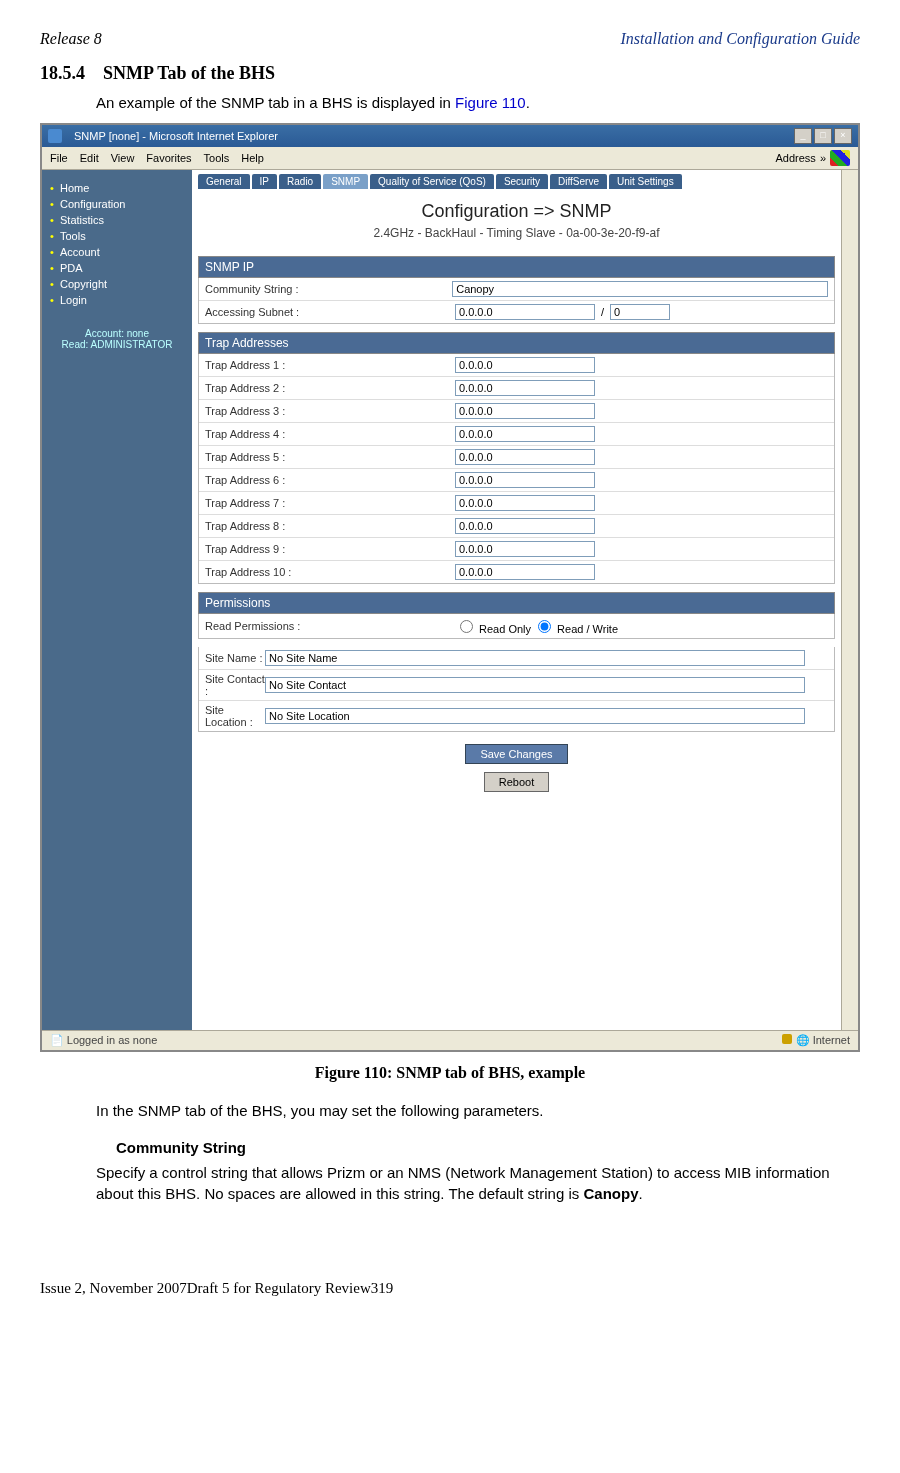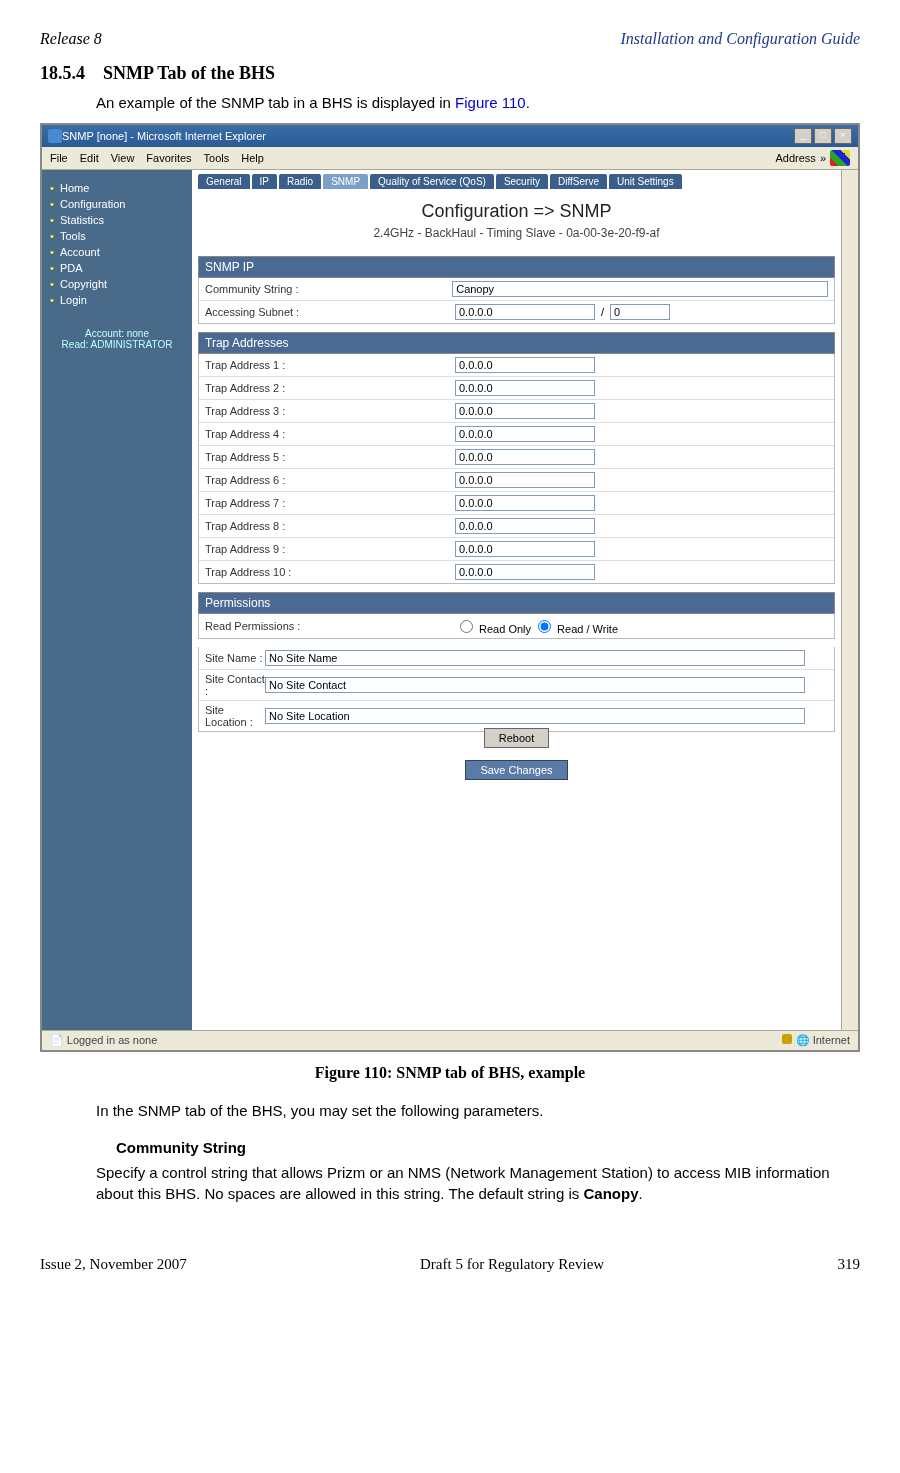--- a/index.html
+++ b/index.html
@@ -3,25 +3,25 @@
 <meta charset="utf-8">
 <style>
 body{margin:0;font-family:Georgia,serif;background:#fff;color:#000;width:900px;padding:30px 40px 20px 40px;box-sizing:border-box}
 .header-row{display:flex;justify-content:space-between;font-style:italic;font-family:'Palatino Linotype',Palatino,serif;font-size:16px;margin-bottom:12px}
 .header-right{color:#1a3a8a}
 .section-heading{font-weight:bold;font-family:'Palatino Linotype',Palatino,serif;font-size:18px;margin:15px 0 8px 0}
 .body-text{font-family:Arial,Helvetica,sans-serif;font-size:15px;margin:6px 0 6px 56px;line-height:1.4}
 .fig-link{color:#0000cc}
 .figure-caption{text-align:center;font-weight:bold;font-family:'Times New Roman',serif;font-size:16px;margin:12px 0 18px 0}
 .subhead{font-family:Arial,Helvetica,sans-serif;font-weight:bold;font-size:15px;margin:18px 0 4px 76px}
-.footer-row{display:flex;justify-content:space-between;font-family:'Palatino Linotype',Palatino,serif;font-size:15px;margin-top:52px}
+.footer-row{display:flex;font-family:'Palatino Linotype',Palatino,serif;font-size:15px;margin-top:76px}
 
 .screenshot{margin:10px 0 8px 0;border:2px solid #888;background:#ece9d8;font-family:Tahoma,Arial,sans-serif;font-size:11px;color:#000}
 .titlebar{background:linear-gradient(#3a6ea5,#2a5a95);color:#fff;display:flex;align-items:center;padding:3px 6px;justify-content:space-between}
-.titlebar-left{display:flex;align-items:center;gap:0}
+.titlebar-left{display:flex;align-items:center;gap:12px}
 .ie-icon{width:14px;height:14px;background:#4a8ad0;border-radius:2px;display:inline-block}
 .winbtns{display:flex;gap:2px}
 .winbtn{width:16px;height:14px;background:#d4d0c8;border:1px solid #666;font-size:9px;text-align:center;line-height:12px}
 .menubar{background:#ece9d8;border-bottom:1px solid #aca899;padding:3px 2px;display:flex;align-items:center;justify-content:space-between}
 .menus{display:flex;gap:12px;padding-left:6px}
 .addr{display:flex;align-items:center;gap:4px;padding-right:6px}
 .winflag{width:20px;height:16px;background:linear-gradient(45deg,#d22 25%,#2a2 25% 50%,#22d 50% 75%,#dd2 75%);border-radius:2px}
 .ie-body{display:flex;background:#fff;height:860px;overflow:hidden;position:relative}
 .sidebar{width:150px;background:#4a6a8a;color:#fff;font-size:11px;padding:10px 6px;box-sizing:border-box}
 .sidebar ul{list-style:none;margin:0;padding:0}
@@ -207,25 +207,25 @@
           <div class="row">
             <span class="lbl-narrow">Site Contact :</span>
             <input class="inp" style="width: 540px;" value="No Site Contact">
           </div>
           <div class="row">
             <span class="lbl-narrow">Site Location :</span>
             <input class="inp" style="width: 540px;" value="No Site Location">
           </div>
         </div>
 
+      <div class="btnrow">
+        <button class="btn primary">Save Changes</button>
+      </div>
       <div class="btnrow" style="margin-top:-4px">
         <button class="btn">Reboot</button>
-      </div>
-      <div class="btnrow">
-        <button class="btn primary">Save Changes</button>
       </div>
     </div>
     <div class="scrollbar-v"></div>
   </div>
   <div class="statusbar">
     <span><span>📄</span> <span>Logged in as none</span></span>
     <span><span class="lock-icon"></span><span>🌐</span> <span>Internet</span></span>
   </div>
 </div>
 

